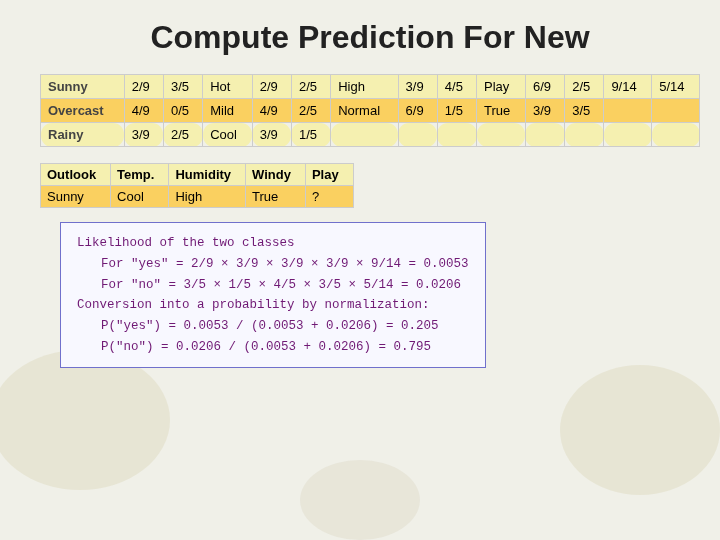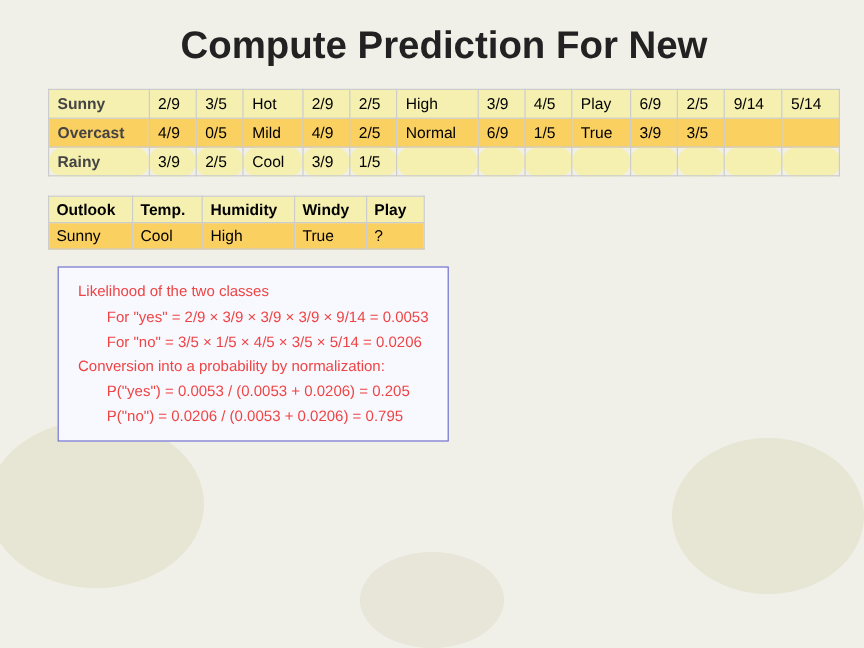--- a/index.html
+++ b/index.html
@@ -75,24 +75,25 @@
     }
     .new-day-table tr:nth-child(1) td { background: #f5f0b0; font-weight: bold; }
     .new-day-table tr:nth-child(2) td { background: #fad060; }
 
     
     .calc-box {
       border: 1.5px solid #7070cc;
       background: #f8f8ff;
       padding: 10px 16px;
       font-size: 12.5px;
-      color: #ef4444;
+      color: #701a75;
       line-height: 1.65;
       display: inline-block;
-      margin-left: 8px;
+      margin-left: 20px;
+      font-family: Liberation Mono, monospace;
     }
 
     .calc-box .indent {
       padding-left: 24px;
       display: block;
     }
   </style>
 </head>
 <body>
 

